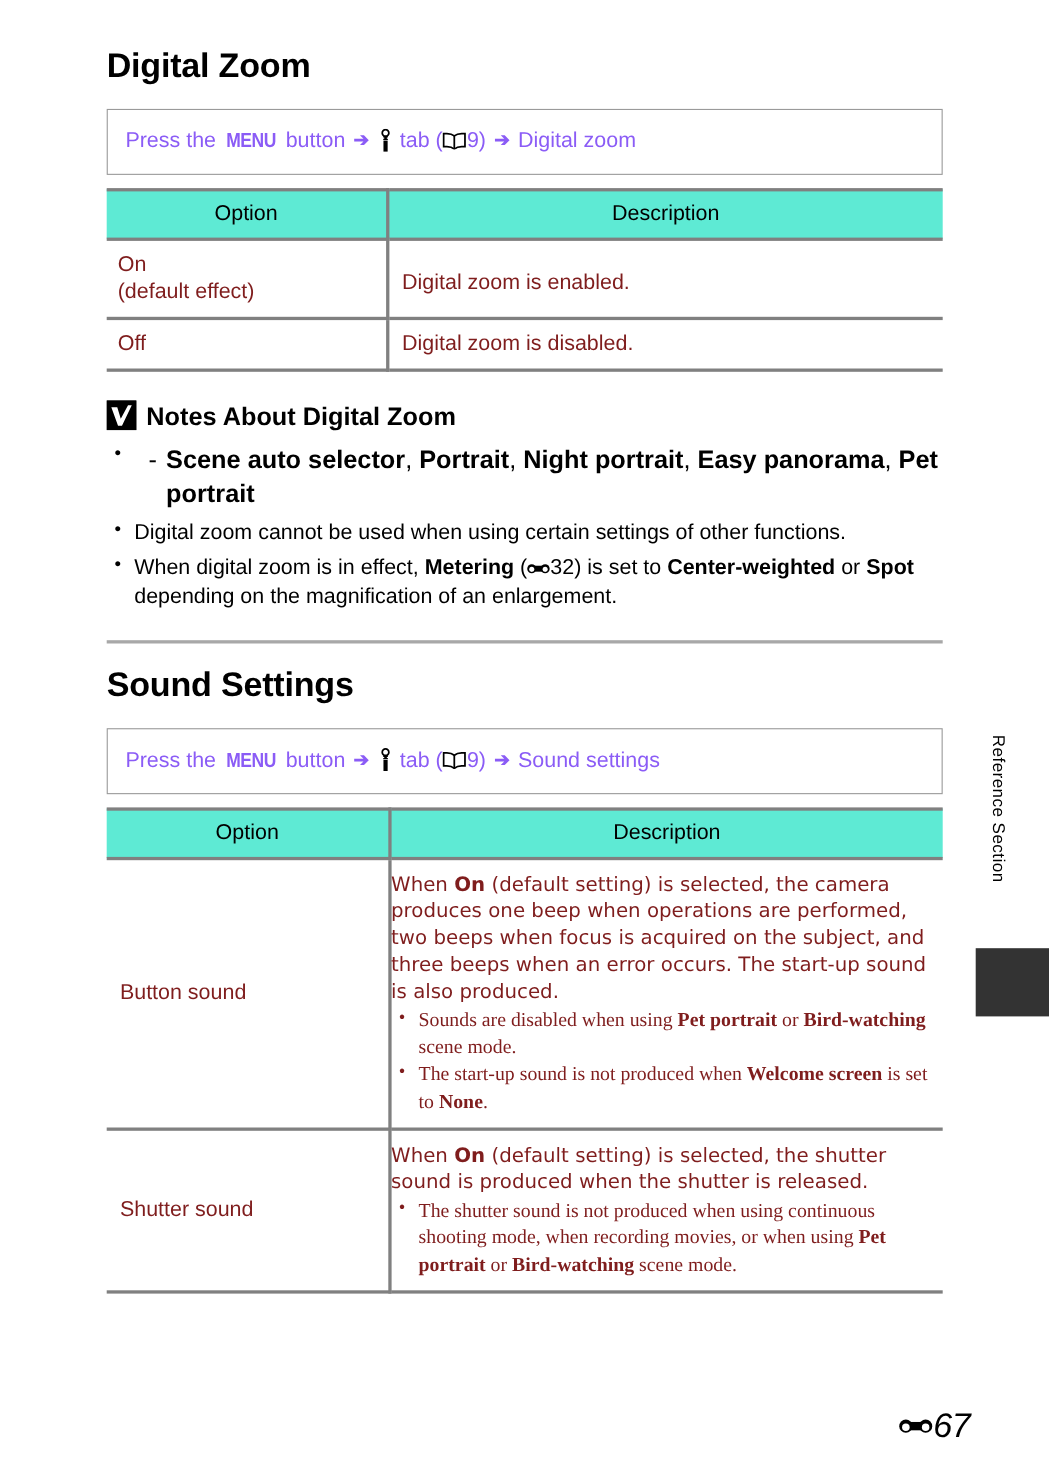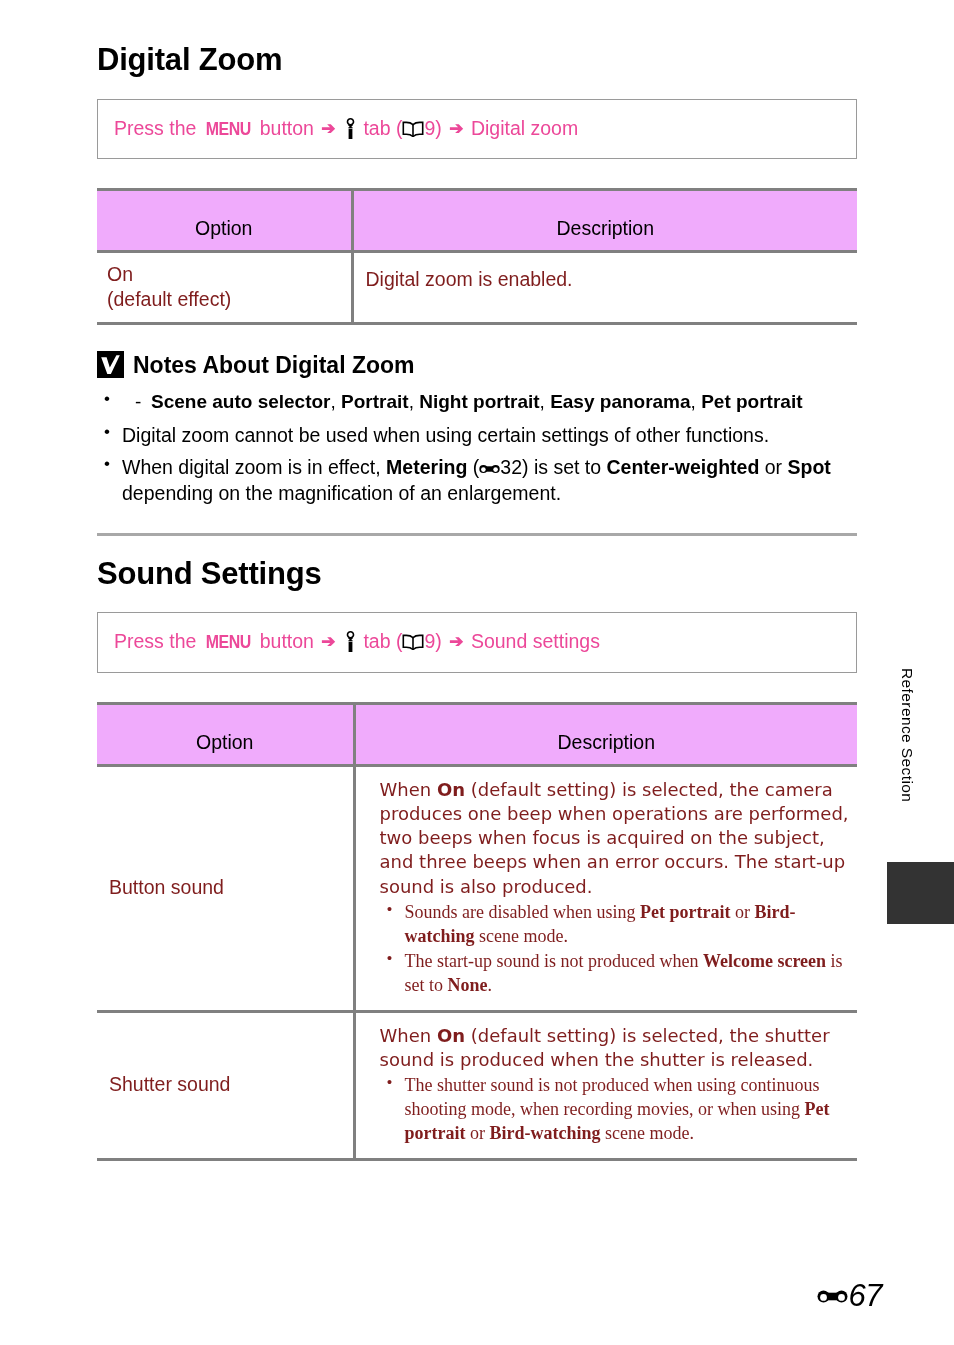--- a/index.html
+++ b/index.html
@@ -36,22 +36,22 @@
     line-height: 1.05;
     color: #000;
   }
 
   
   .navbox {
     border: 1.5px solid #9a9a9a;
     padding: 16px 16px 17px 16px;
     font-size: 19.5px;
     line-height: 1.3;
-    margin-bottom: 29px;
-    color: #ec4899;
+    margin-bottom: 12px;
+    color: #8b5cf6;
   }
   .navbox .menu-word {
     font-weight: bold;
     font-family: "Liberation Sans Narrow", "Liberation Sans", sans-serif;
     font-size: 18.5px;
     letter-spacing: -0.5px;
     transform: scaleX(0.86);
     display: inline-block;
   }
   .arr {
@@ -84,63 +84,63 @@
 
   
   table.opt {
     width: 100%;
     border-collapse: collapse;
     table-layout: fixed;
   }
   table.opt .col-opt { width: 255px; }
 
   table.opt thead th {
-    background: #f0abfc;
+    background: #5eead4;
     border-top: 3px solid #808080;
     border-bottom: 3px solid #808080;
     font-weight: normal;
     font-size: 19.5px;
-    padding: 26px 0 10px 0;
+    padding: 9px 0 10px 0;
     text-align: center;
     color: #000;
   }
   table.opt thead th.col-opt { border-right: 3px solid #808080; }
 
   table.opt tbody td {
     border-bottom: 3px solid #808080;
     padding: 9px 10px 10px 12px;
     font-size: 19px;
     line-height: 1.28;
     vertical-align: top;
     color: #7f1d1d;
   }
   table.opt tbody td.col-opt {
     border-right: 3px solid #808080;
     padding-left: 10px;
   }
 
   
   #table-digital-zoom tbody td { font-size: 19.5px; }
-  #table-digital-zoom tbody td.desc { padding-top: 14px; }
+  #table-digital-zoom tbody td.desc { padding-top: 26px; }
   #table-digital-zoom tbody tr:first-child td.col-opt { padding-top: 9px; }
 
   
   #table-sound { }
   #table-sound .col-opt { width: 257px; }
   #table-sound tbody td.col-opt {
     vertical-align: middle;
     text-align: left;
     padding-left: 12px;
     font-size: 19.5px;
   }
   #table-sound tbody td.desc {
     font-family: "DejaVu Sans", sans-serif;
     font-size: 18px;
     line-height: 1.345;
-    padding: 11px 8px 12px 24px;
+    padding: 11px 8px 12px 0;
   }
   #table-sound tbody td.desc b { font-weight: bold; }
 
   
   ul.dots {
     list-style: none;
     margin: 0;
     padding: 0;
     font-family: Liberation Serif, serif;
   }
@@ -188,21 +188,21 @@
   }
   ul.sub-dash {
     list-style: none;
     margin: 4px 0 7px 0;
     padding: 0;
   }
   ul.sub-dash > li {
     position: relative;
     padding-left: 29px;
     font-weight: bold;
-    font-size: 19px;
+    font-size: 23px;
   }
   ul.sub-dash > li::before {
     content: "-";
     position: absolute;
     left: 13px;
     top: 0px;
     font-weight: normal;
   }
   .sub-dash .sep { font-weight: normal; }
 
@@ -293,20 +293,24 @@
           <th>Description</th>
         </tr>
       </thead>
       <tbody>
         <tr>
           <td class="col-opt">
             <div>On</div>
             <div>(default effect)</div>
           </td>
           <td class="desc">Digital zoom is enabled.</td>
+        </tr>
+        <tr>
+          <td class="col-opt">Off</td>
+          <td>Digital zoom is disabled.</td>
         </tr>
       </tbody>
     </table>
 
     <div class="notes">
       <div class="notes-head">
         <span class="caution-icon">
           <svg viewBox="0 0 27 27" width="27" height="27" aria-hidden="true">
             <rect x="0" y="0" width="27" height="27" fill="#000"></rect>
             <path fill="#fff" d="M4.2 6.2h5.4l3.2 10.4L19.4 4.3h3.4L13.9 23h-3.6z"></path>

